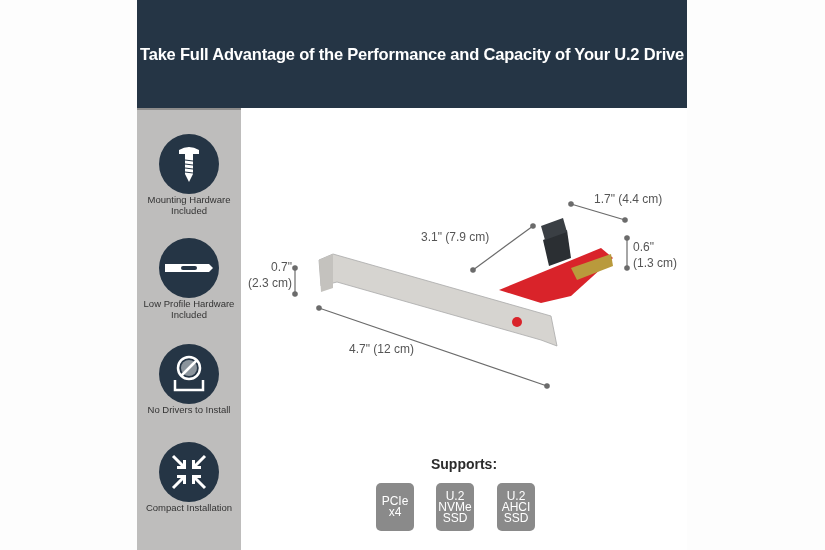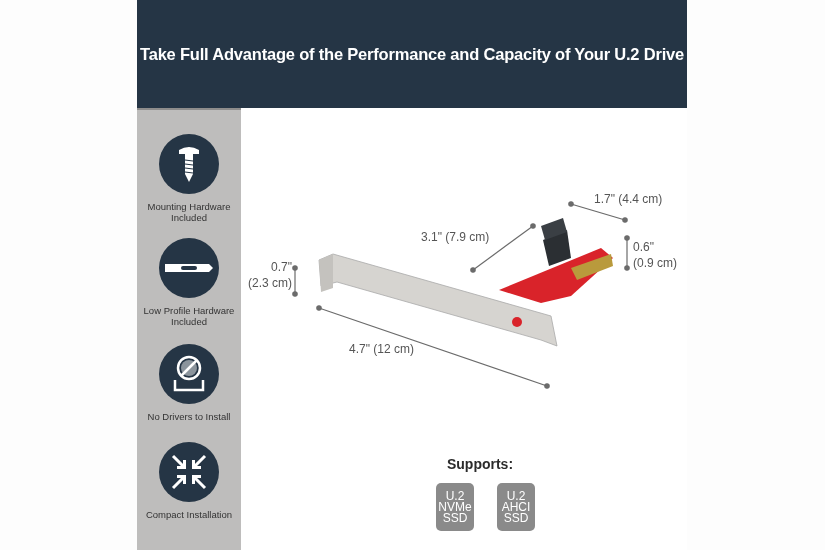--- a/index.html
+++ b/index.html
@@ -5,24 +5,24 @@
   html, body { margin:0; padding:0; background:#fdfdfd; }
   body { width:825px; height:550px; position:relative; overflow:hidden; font-family:"DejaVu Sans", sans-serif; }
   .panel { position:absolute; left:137px; top:0; width:550px; height:550px; background:#ffffff; }
   .header { position:absolute; left:0; top:0; width:550px; height:108px; background:#253545; color:#fff;
             display:flex; flex-direction:row; align-items:center; justify-content:center; }
   .header div { font-family:"Liberation Sans", sans-serif; font-weight:bold; font-size:16.5px; line-height:24px; letter-spacing:-0.2px; }
   .sidebar { position:absolute; left:0; top:108px; width:104px; height:442px; background:#bebdbc; border-top:2px solid #8e8d8c; }
   .feat { position:absolute; left:0; width:104px; text-align:center; }
   .feat .circ { width:60px; height:60px; border-radius:50%; background:#253545; margin:0 auto; position:relative; }
   .feat .circ svg { position:absolute; left:0; top:0; }
-  .feat .lbl { font-family:"Liberation Sans", sans-serif; font-size:9.5px; color:#333; line-height:11px; margin-top:7px; }
+  .feat .lbl { font-family:"Liberation Sans", sans-serif; font-size:9.5px; color:#333; line-height:11px; margin-top:0; }
   .main { position:absolute; left:104px; top:108px; width:446px; height:442px; }
   .dim { position:absolute; font-family:"Liberation Sans", sans-serif; font-size:12px; color:#555; white-space:nowrap; }
-  .supports-title { position:absolute; left:16px; width:446px; top:348px; text-align:center; font-family:"Liberation Sans", sans-serif; font-weight:bold; font-size:14px; color:#2b2b2b; }
+  .supports-title { position:absolute; left:0; width:446px; top:348px; text-align:center; font-family:"Liberation Sans", sans-serif; font-weight:bold; font-size:14px; color:#2b2b2b; }
   .chip { position:absolute; top:375px; width:38px; height:48px; background:#8a8a8a; border-radius:5px; color:#fff;
           font-family:"Liberation Sans", sans-serif; font-size:12px; line-height:11px; display:flex; align-items:center; justify-content:center; text-align:center; }
   .chip span { white-space:pre-line; }
 </style>
 </head>
 <body>
 
 <div class="panel">
 
   <div class="header">
@@ -119,23 +119,26 @@
           <circle cx="386" cy="160" r="2.2"></circle>
       </g>
     </svg>
 
     <div class="dim" style="left:108px;top:234px">4.7" (12 cm)</div>
     <div class="dim" style="left:30px;top:152px">0.7"</div>
     <div class="dim" style="left:7px;top:168px">(2.3 cm)</div>
     <div class="dim" style="left:180px;top:122px">3.1" (7.9 cm)</div>
     <div class="dim" style="left:353px;top:84px">1.7" (4.4 cm)</div>
     <div class="dim" style="left:392px;top:132px">0.6"</div>
-    <div class="dim" style="left:392px;top:148px">(0.9 cm)</div>
+    <div class="dim" style="left:392px;top:148px">(1.3 cm)</div>
 
     <div class="supports-title">Supports:</div>
+    <div class="chip" style="left:135px">
+        <span>PCIe x4</span>
+      </div>
     <div class="chip" style="left:195px">
         <span>U.2
 NVMe
 SSD</span>
       </div>
     <div class="chip" style="left:256px">
         <span>U.2
 AHCI
 SSD</span>
       </div>

